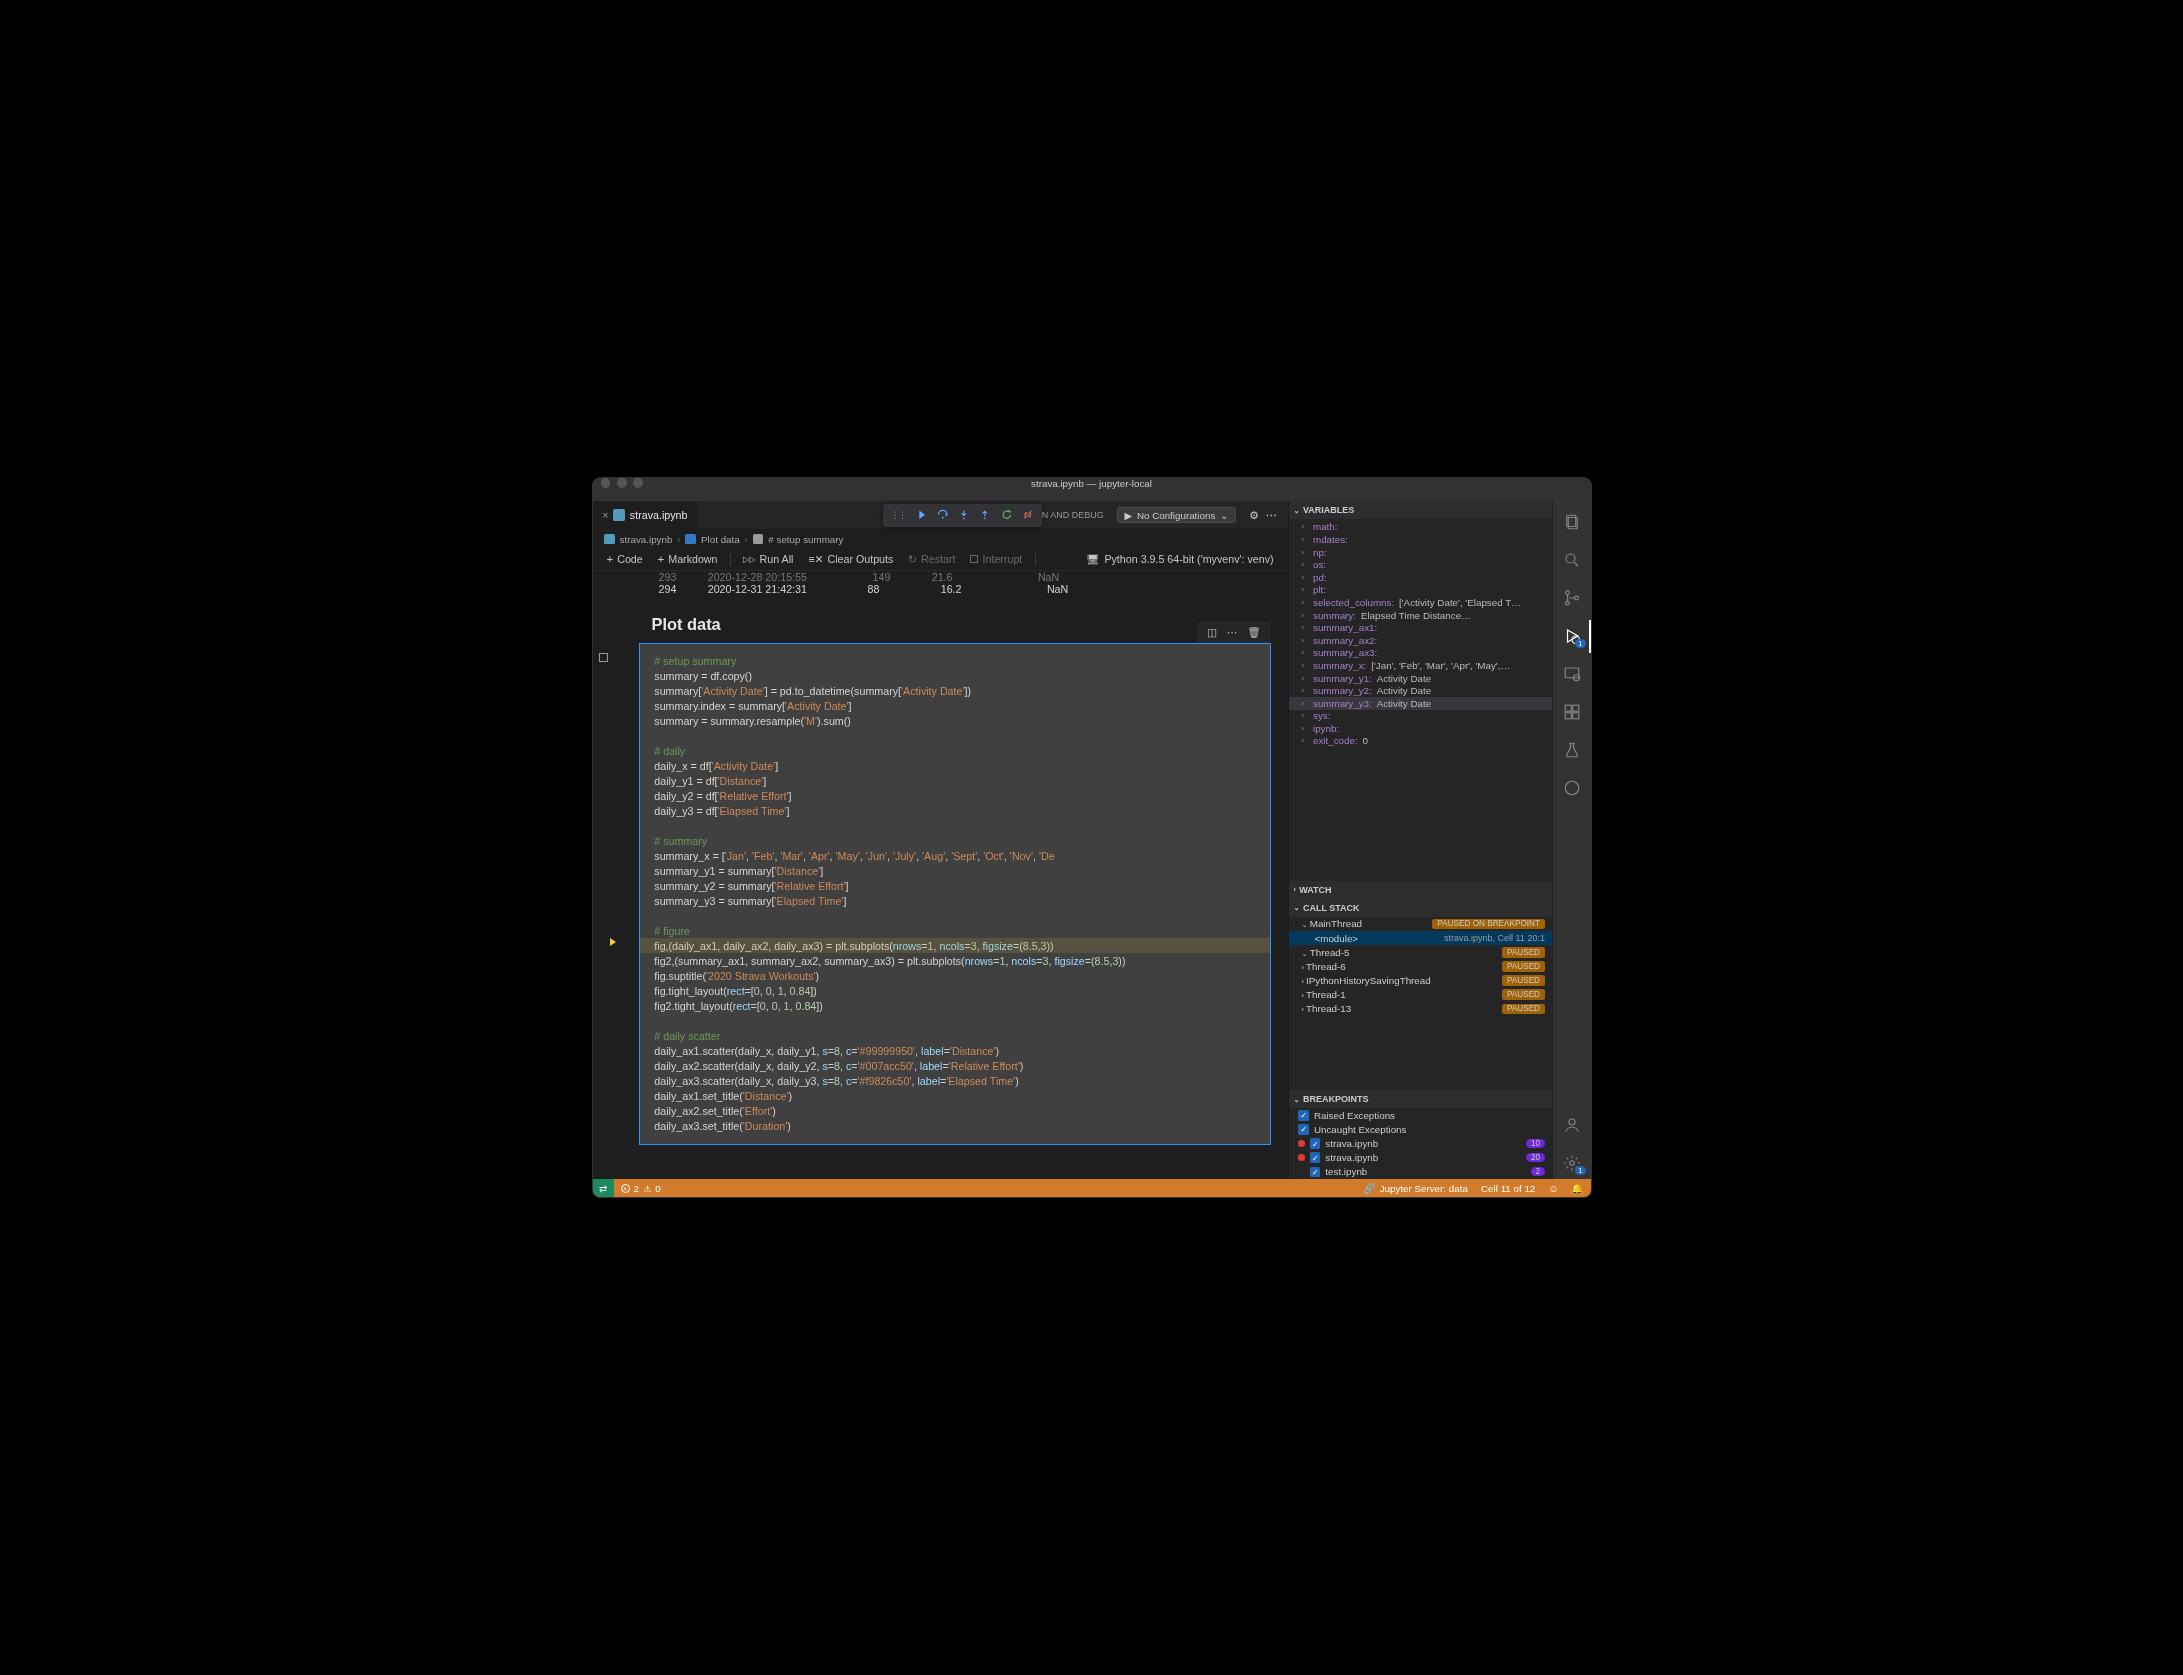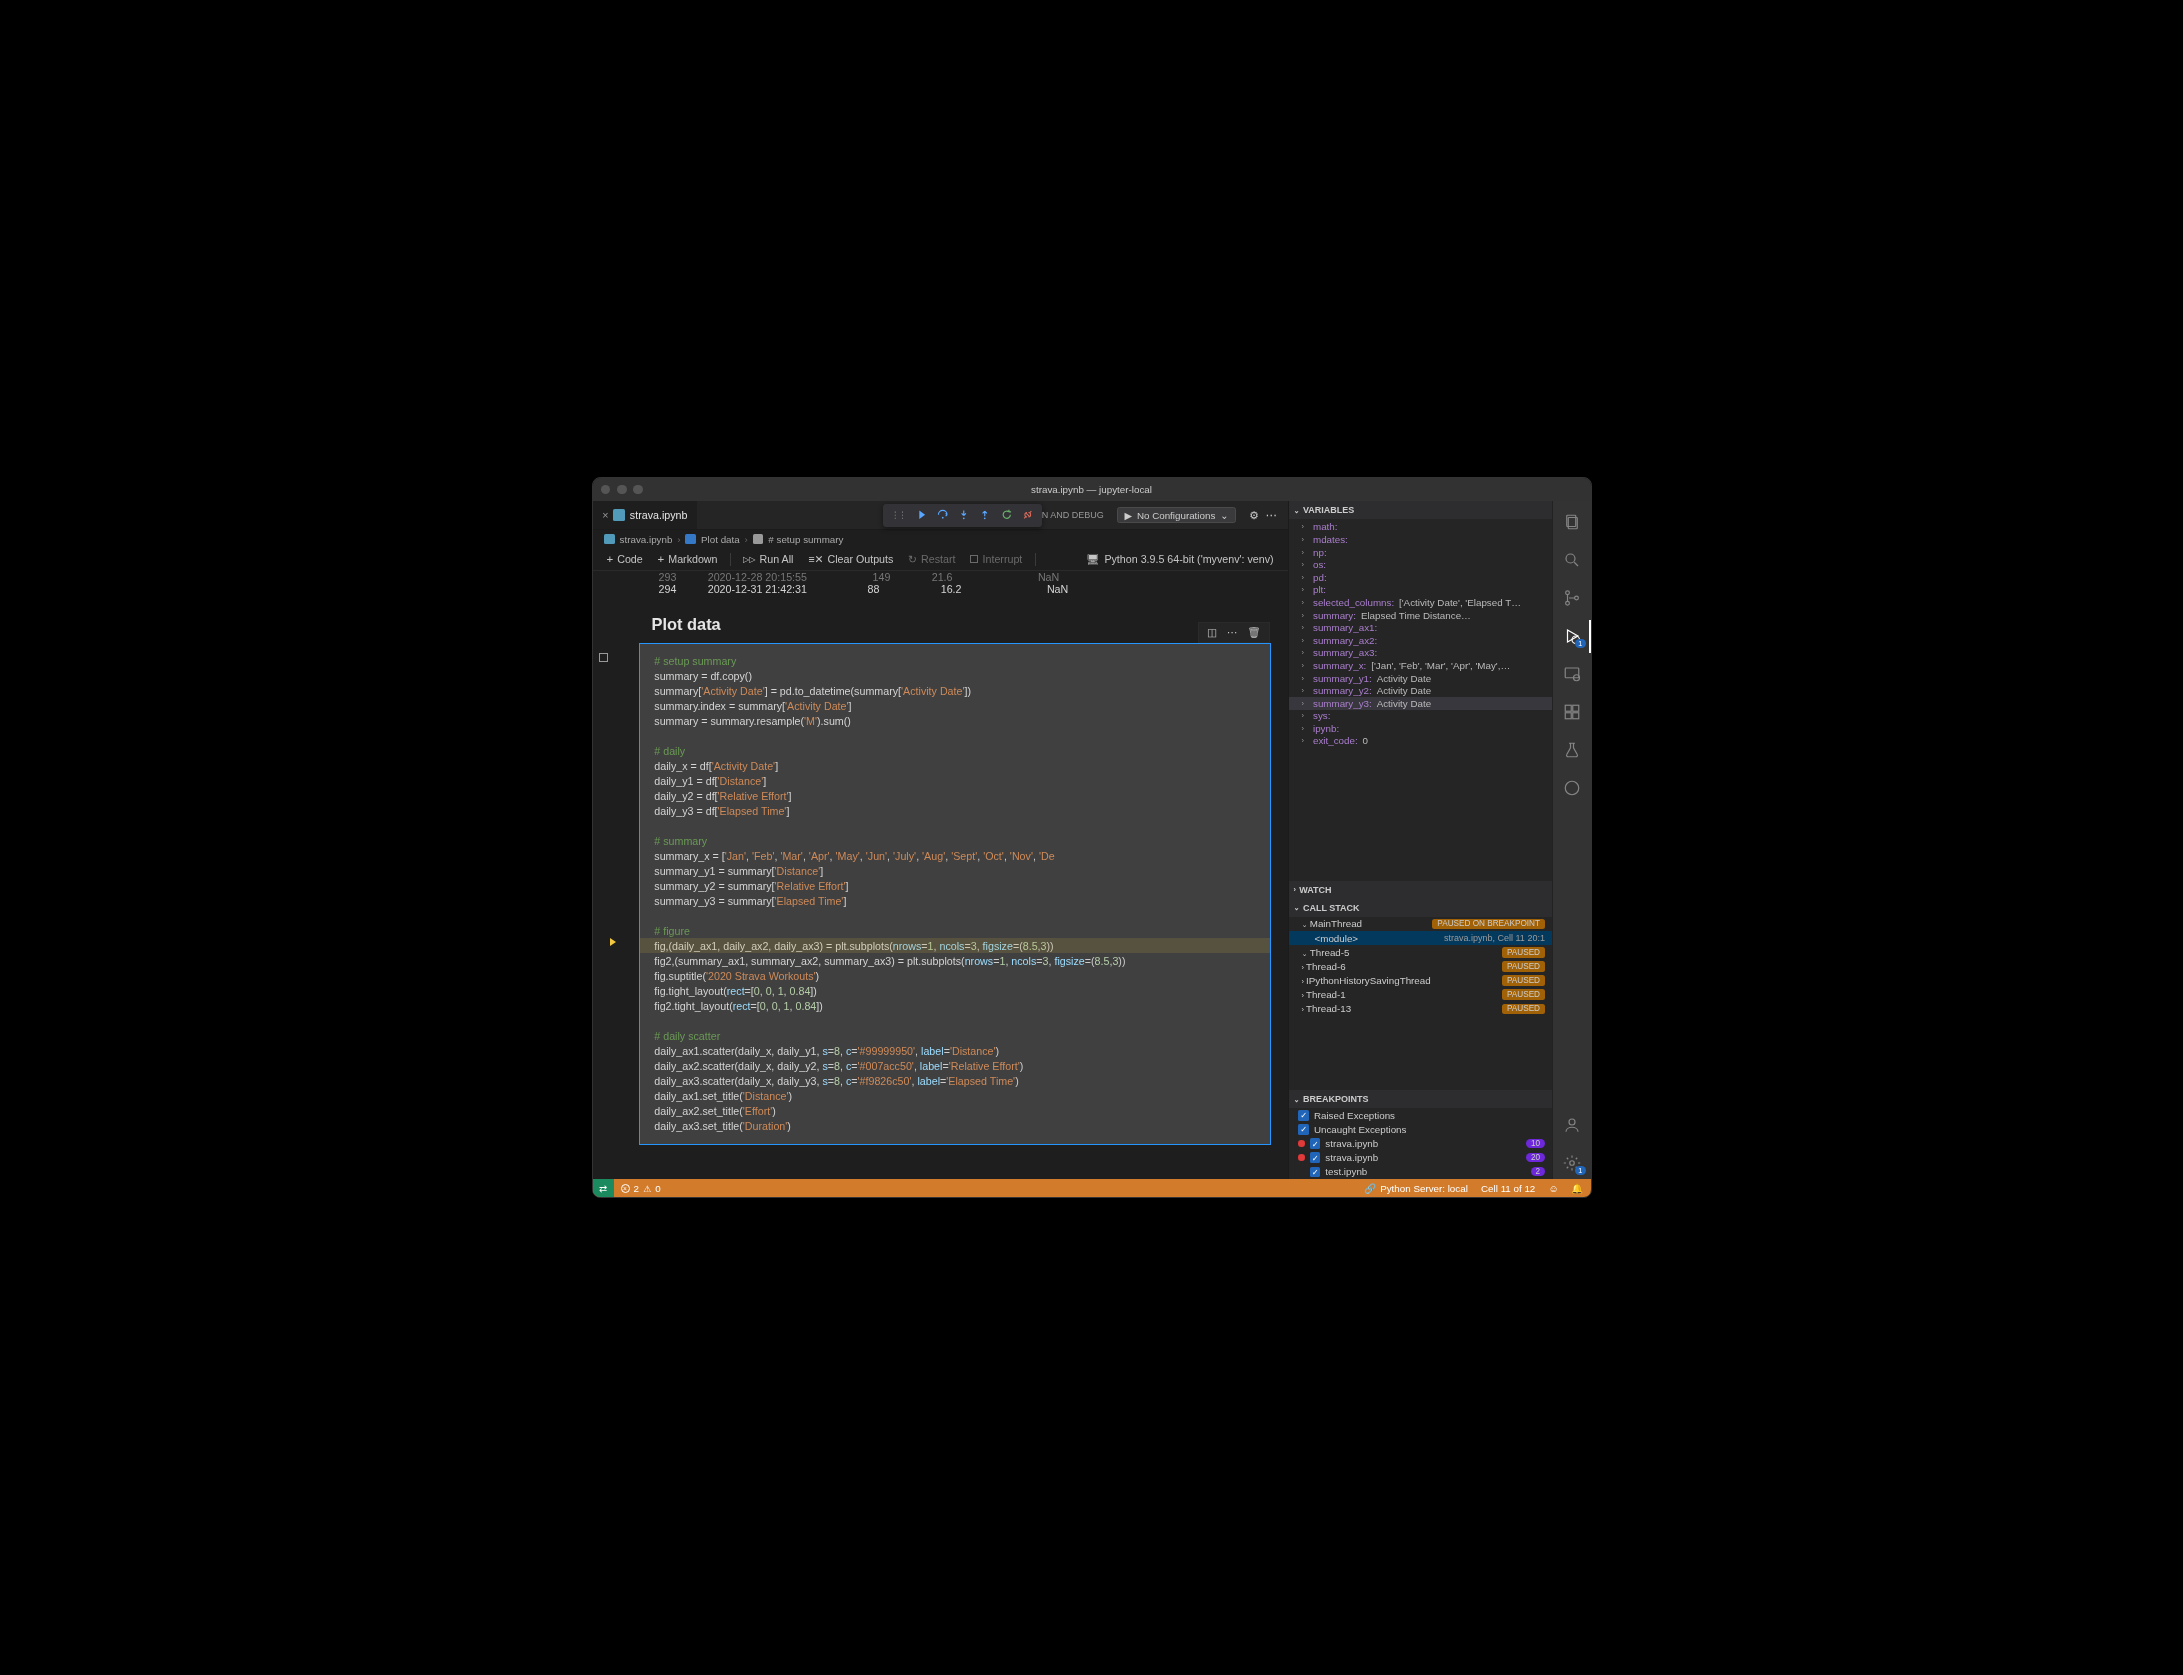--- a/index.html
+++ b/index.html
@@ -1,18 +1,18 @@
 <!DOCTYPE html>
 <html style="font-size:13px"><head>
 <meta charset="utf-8">
 <style>
 * { margin:0; padding:0; box-sizing:border-box; font-family: -apple-system, "Segoe UI", sans-serif; }
 body { background:#000; display:flex; align-items:center; justify-content:center; height:100vh; }
 .window { width:1000px; height:721px; background:#1e1e1e; border-radius:8.2px; overflow:hidden; display:flex; flex-direction:column; box-shadow:0 16.4px 49px rgba(0,0,0,.6); border:0.8px solid #333; position:relative;}
-.titlebar { height:23px; background:#323233; display:flex; align-items:center; padding:0 8.2px; position:relative;}
+.titlebar { height:23px; background:#323233; display:flex; padding:0 8.2px; position:relative;}
 .traffic { display:flex; gap:6.6px; }
 .tl { width:9.8px; height:9.8px; border-radius:50%; background:#555;}
 .wintitle { position:absolute; left:0; right:0; text-align:center; color:#ccc; font-size:9.8px; pointer-events:none;}
 .body { flex:1; display:flex; min-height:0;}
 .main-col { flex:1; display:flex; flex-direction:column; min-width:0;}
 .tabs-row { height:29px; background:#252526; display:flex; align-items:center; border-bottom:0.8px solid #1b1b1b; position:relative;}
 .tab { display:flex; align-items:center; gap:4.9px; padding:0 9.8px; height:100%; background:#1e1e1e; color:#e5e5e5; font-size:10.7px; border-right:0.8px solid #252526;}
 .tab .x{ color:#999; font-size:10.7px;}
 .file-ico{ width:11.5px;height:11.5px; background:#519aba; border-radius:1.6px;}
 .debug-toolbar { position:absolute; right:246px; top:2.5px; height:23px; background:#333337; border-radius:3.3px; display:flex; align-items:center; gap:9.8px; padding:0 8.2px; box-shadow:0 1.6px 4.9px rgba(0,0,0,.4);}
@@ -522,21 +522,21 @@
       </div>
     <div class="seg">
         <span class="err-i">×</span>
         <span>2</span>
         <span class="warn-i"></span>
         <span>0</span>
       </div>
     <div class="right">
       <div class="seg">
           <span>🔗</span>
-          <span>Python Server: local</span>
+          <span>Jupyter Server: data</span>
         </div>
       <div class="seg">
           <span>Cell 11 of 12</span>
         </div>
       <div class="seg">☺</div>
       <div class="seg">🔔</div>
     </div>
   </div>
 </div>
 

